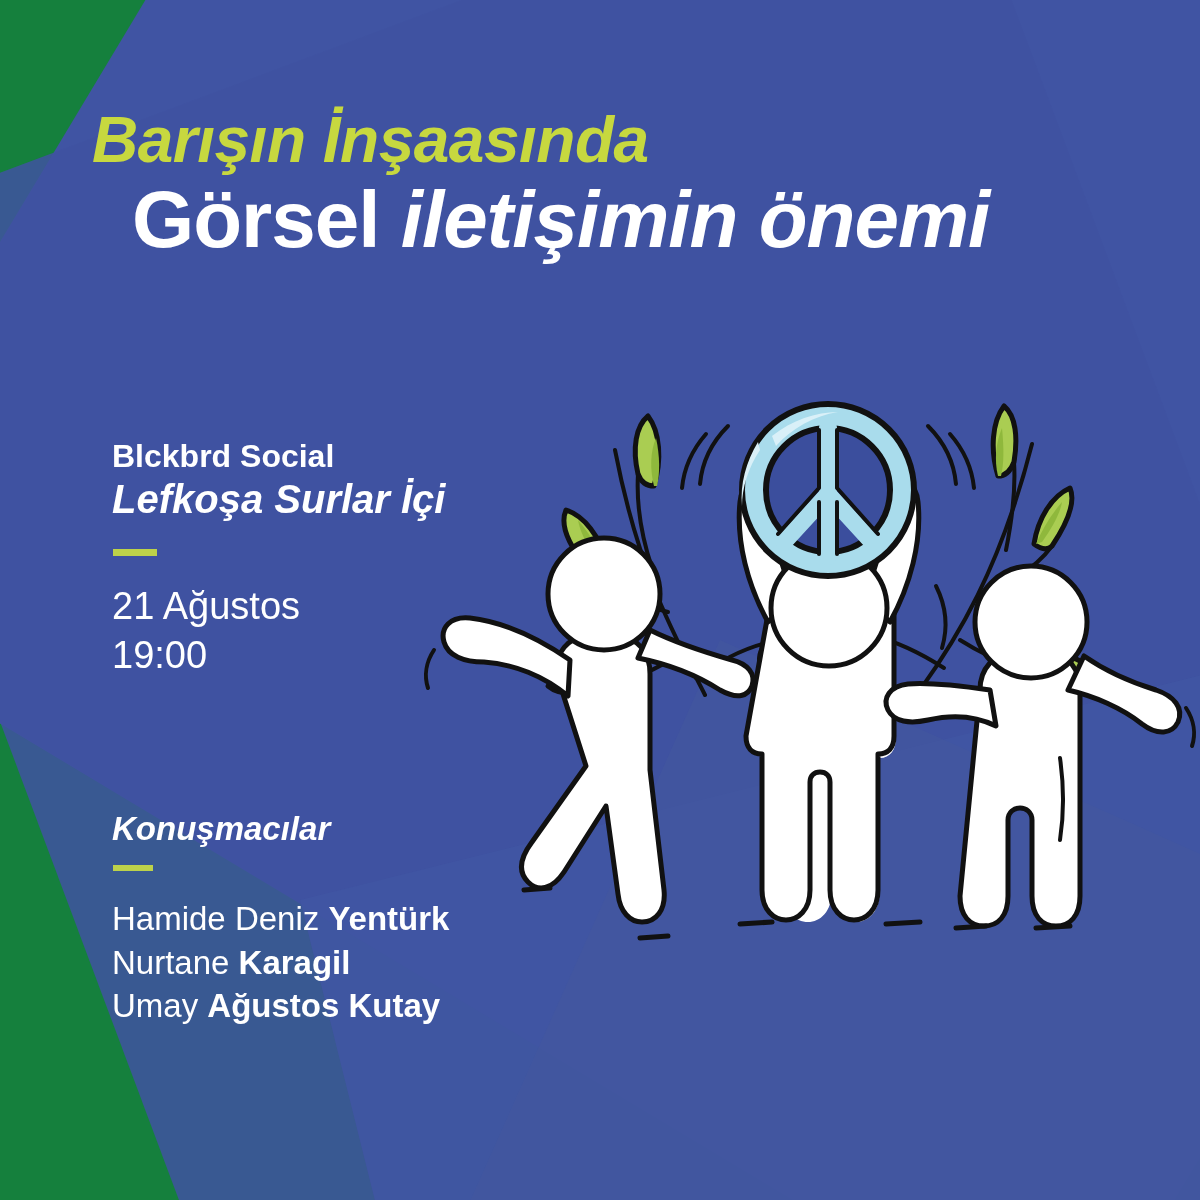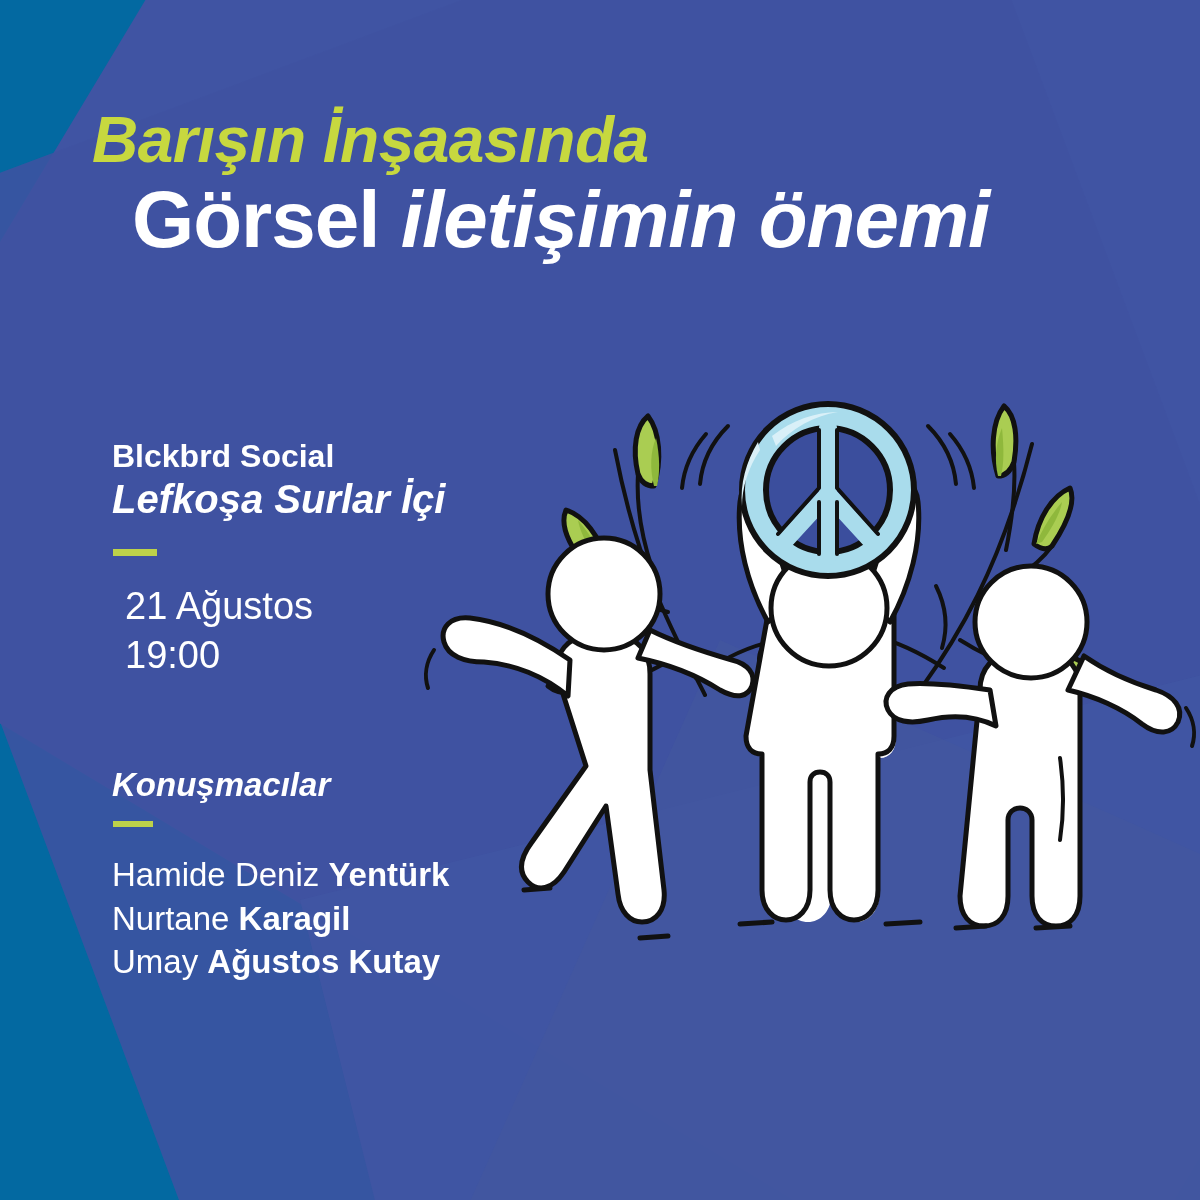--- a/index.html
+++ b/index.html
@@ -5,21 +5,21 @@
   html, body {
     margin: 0;
     padding: 0;
     background: #2f3f8f;
   }
   #poster {
     position: relative;
     width: 1200px;
     height: 1200px;
     overflow: hidden;
-    background: #0369a1;
+    background: #15803d;
     font-family: "Liberation Sans", sans-serif;
     -webkit-font-smoothing: antialiased;
   }
 
   
   .bg-layer {
     position: absolute;
     inset: 0;
     overflow: hidden;
     pointer-events: none;
@@ -111,36 +111,36 @@
   .rule {
     width: 44px;
     height: 7px;
     background: #bdd24a;
     margin: 26px 0 26px 1px;
   }
   .date {
     font-size: 38px;
     font-weight: 300;
     line-height: 1.28;
-    margin-left: 13px;
   }
   .date-line { white-space: nowrap; }
 
   .speakers {
     position: absolute;
     left: 112px;
     top: 768px;
     width: 430px;
     color: #ffffff;
   }
   .speakers-label {
     font-size: 33px;
     font-weight: 700;
     font-style: italic;
     line-height: 1;
+    margin-top: 44px;
   }
   .rule-sm {
     width: 40px;
     height: 6px;
     background: #bdd24a;
     margin: 20px 0 26px 1px;
   }
   .spk {
     font-size: 33px;
     font-weight: 300;

